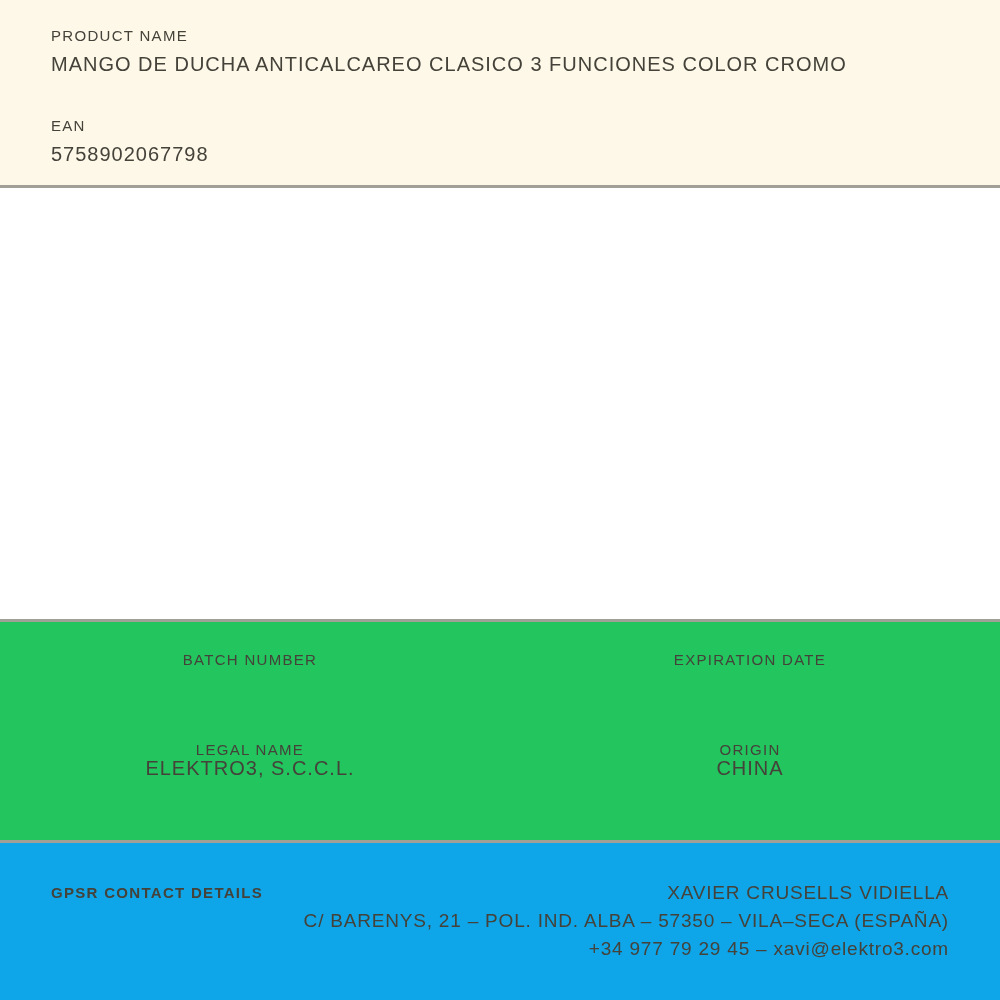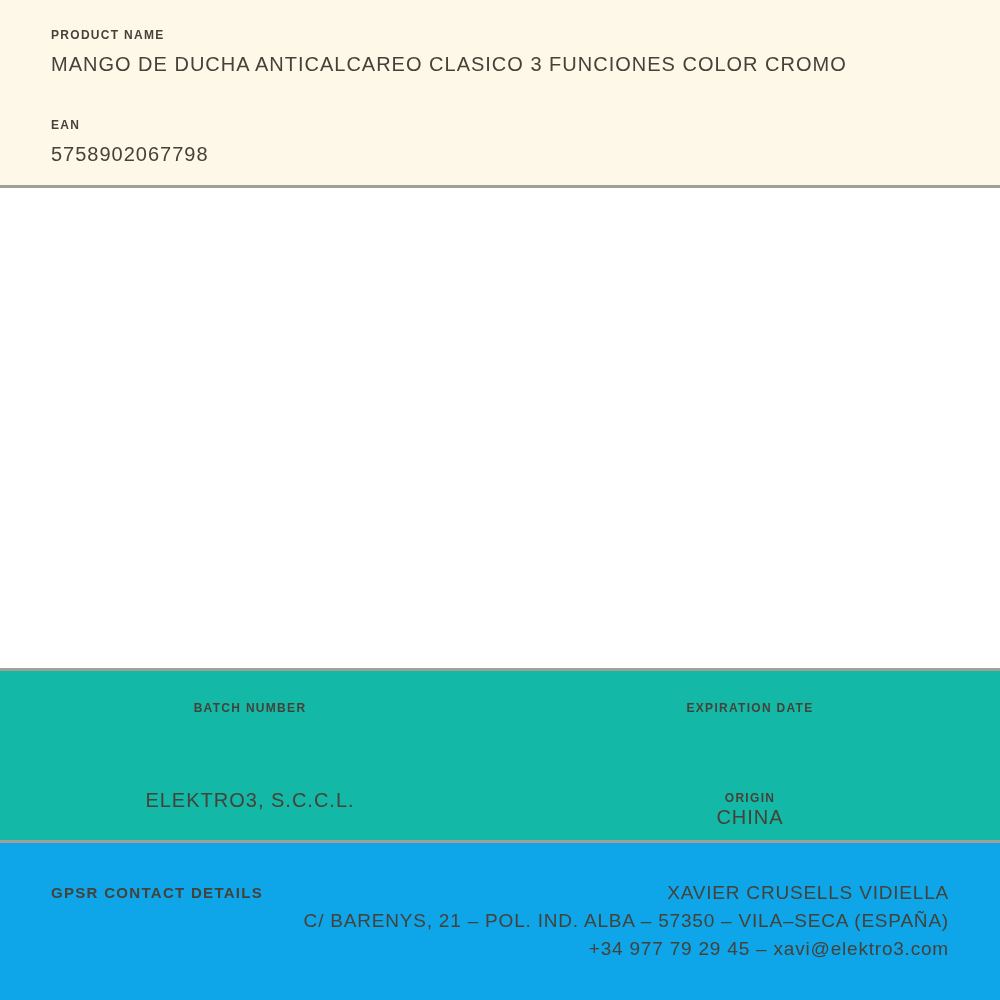--- a/index.html
+++ b/index.html
@@ -19,44 +19,44 @@
 
   
   .section-top {
     height: 188px;
     background: #fdf8e8;
     border-bottom: 3px solid #a0a097;
     padding: 27px 51px 0 51px;
     flex: 0 0 auto;
   }
   .field-label {
-    font-size: 12px;
-    font-weight: bold;
+    font-size: 15px;
+    font-weight: normal;
     letter-spacing: 1.3px;
     line-height: 17px;
   }
   .field-value {
     font-size: 20px;
     letter-spacing: 1px;
     line-height: 17px;
     margin-top: 12px;
   }
   .top-gap { height: 44px; }
 
   
   .section-middle {
     flex: 1 1 auto;
     background: #ffffff;
   }
 
   
   .section-fields {
     flex: 0 0 auto;
-    height: 175px;
-    background: #14b8a6;
+    height: 224px;
+    background: #22c55e;
     border-top: 3px solid #a0a097;
     border-bottom: 3px solid #a0a097;
     display: grid;
     grid-template-columns: 1fr 1fr;
     grid-template-rows: 90px auto;
     padding-top: 29px;
   }
   .field-block { text-align: center; }
   .field-block .field-value { margin-top: 2px; min-height: 17px; }
 
@@ -102,20 +102,21 @@
   <div class="section-fields">
     <div class="field-block">
       <div class="field-label">BATCH NUMBER</div>
       <div class="field-value"></div>
     </div>
     <div class="field-block">
       <div class="field-label">EXPIRATION DATE</div>
       <div class="field-value"></div>
     </div>
     <div class="field-block">
+      <div class="field-label">LEGAL NAME</div>
       <div class="field-value">ELEKTRO3, S.C.C.L.</div>
     </div>
     <div class="field-block">
       <div class="field-label">ORIGIN</div>
       <div class="field-value">CHINA</div>
     </div>
   </div>
 
   <div class="section-footer">
     <div class="gpsr-label">GPSR CONTACT DETAILS</div>

